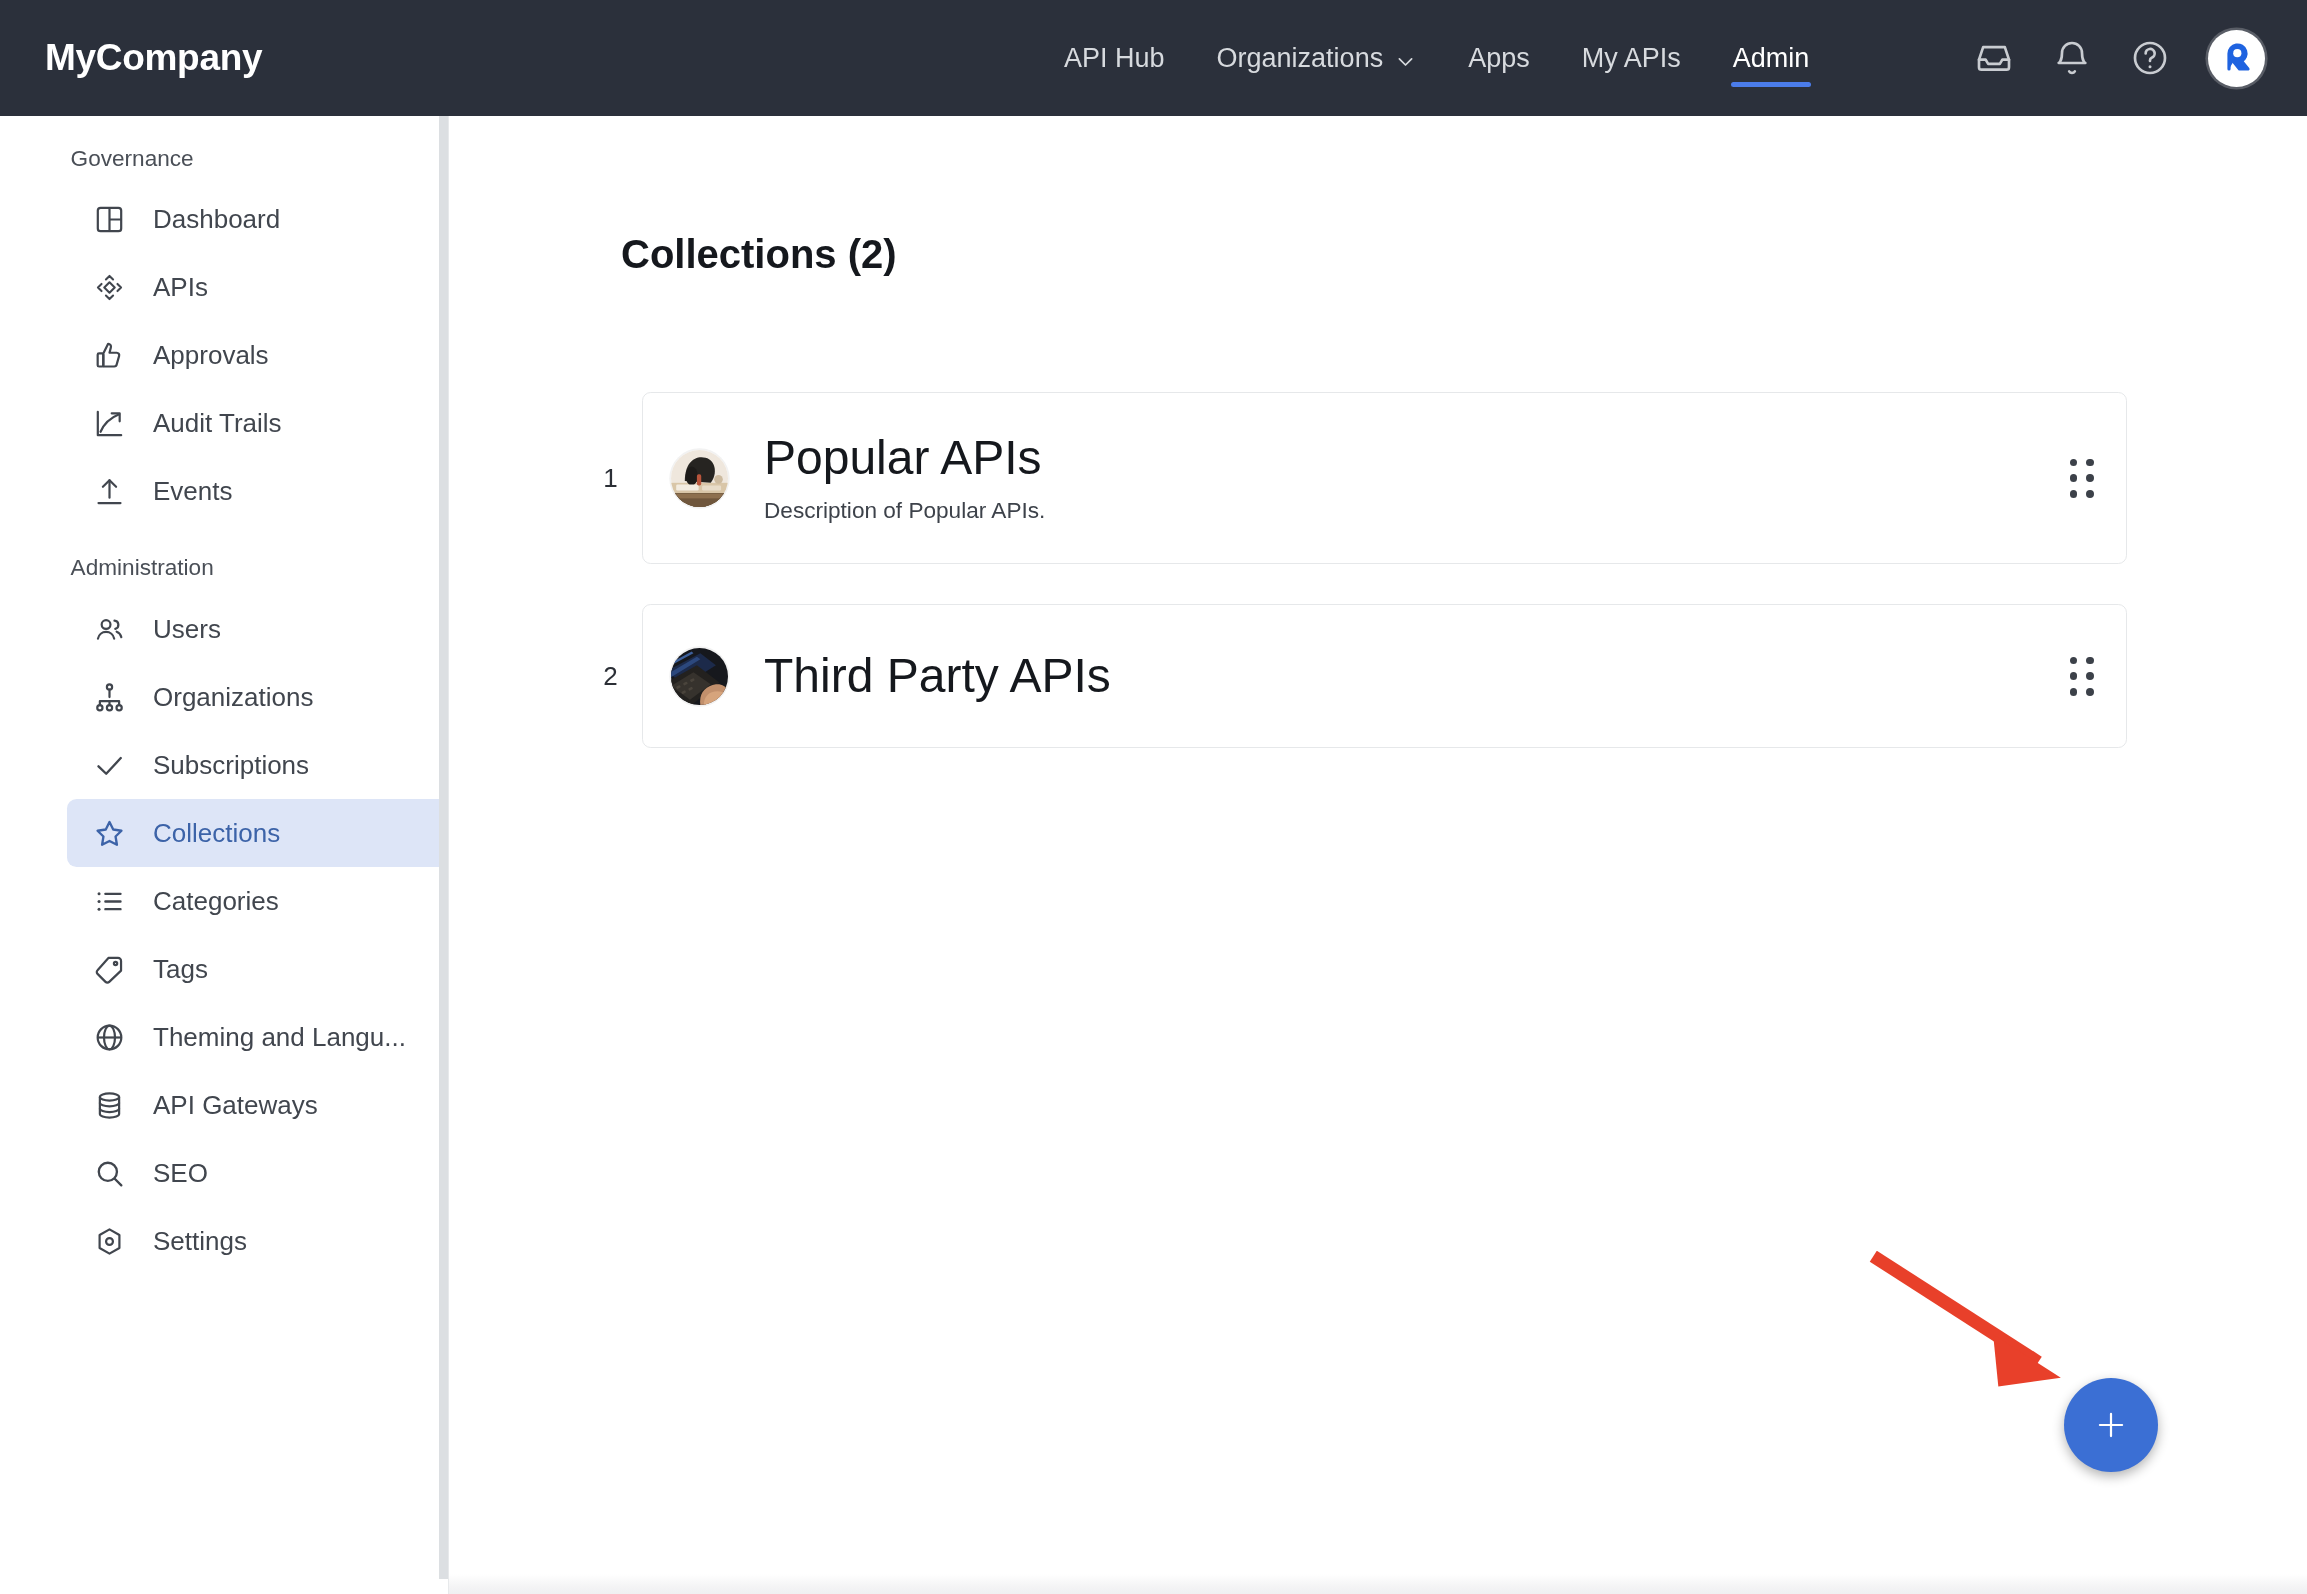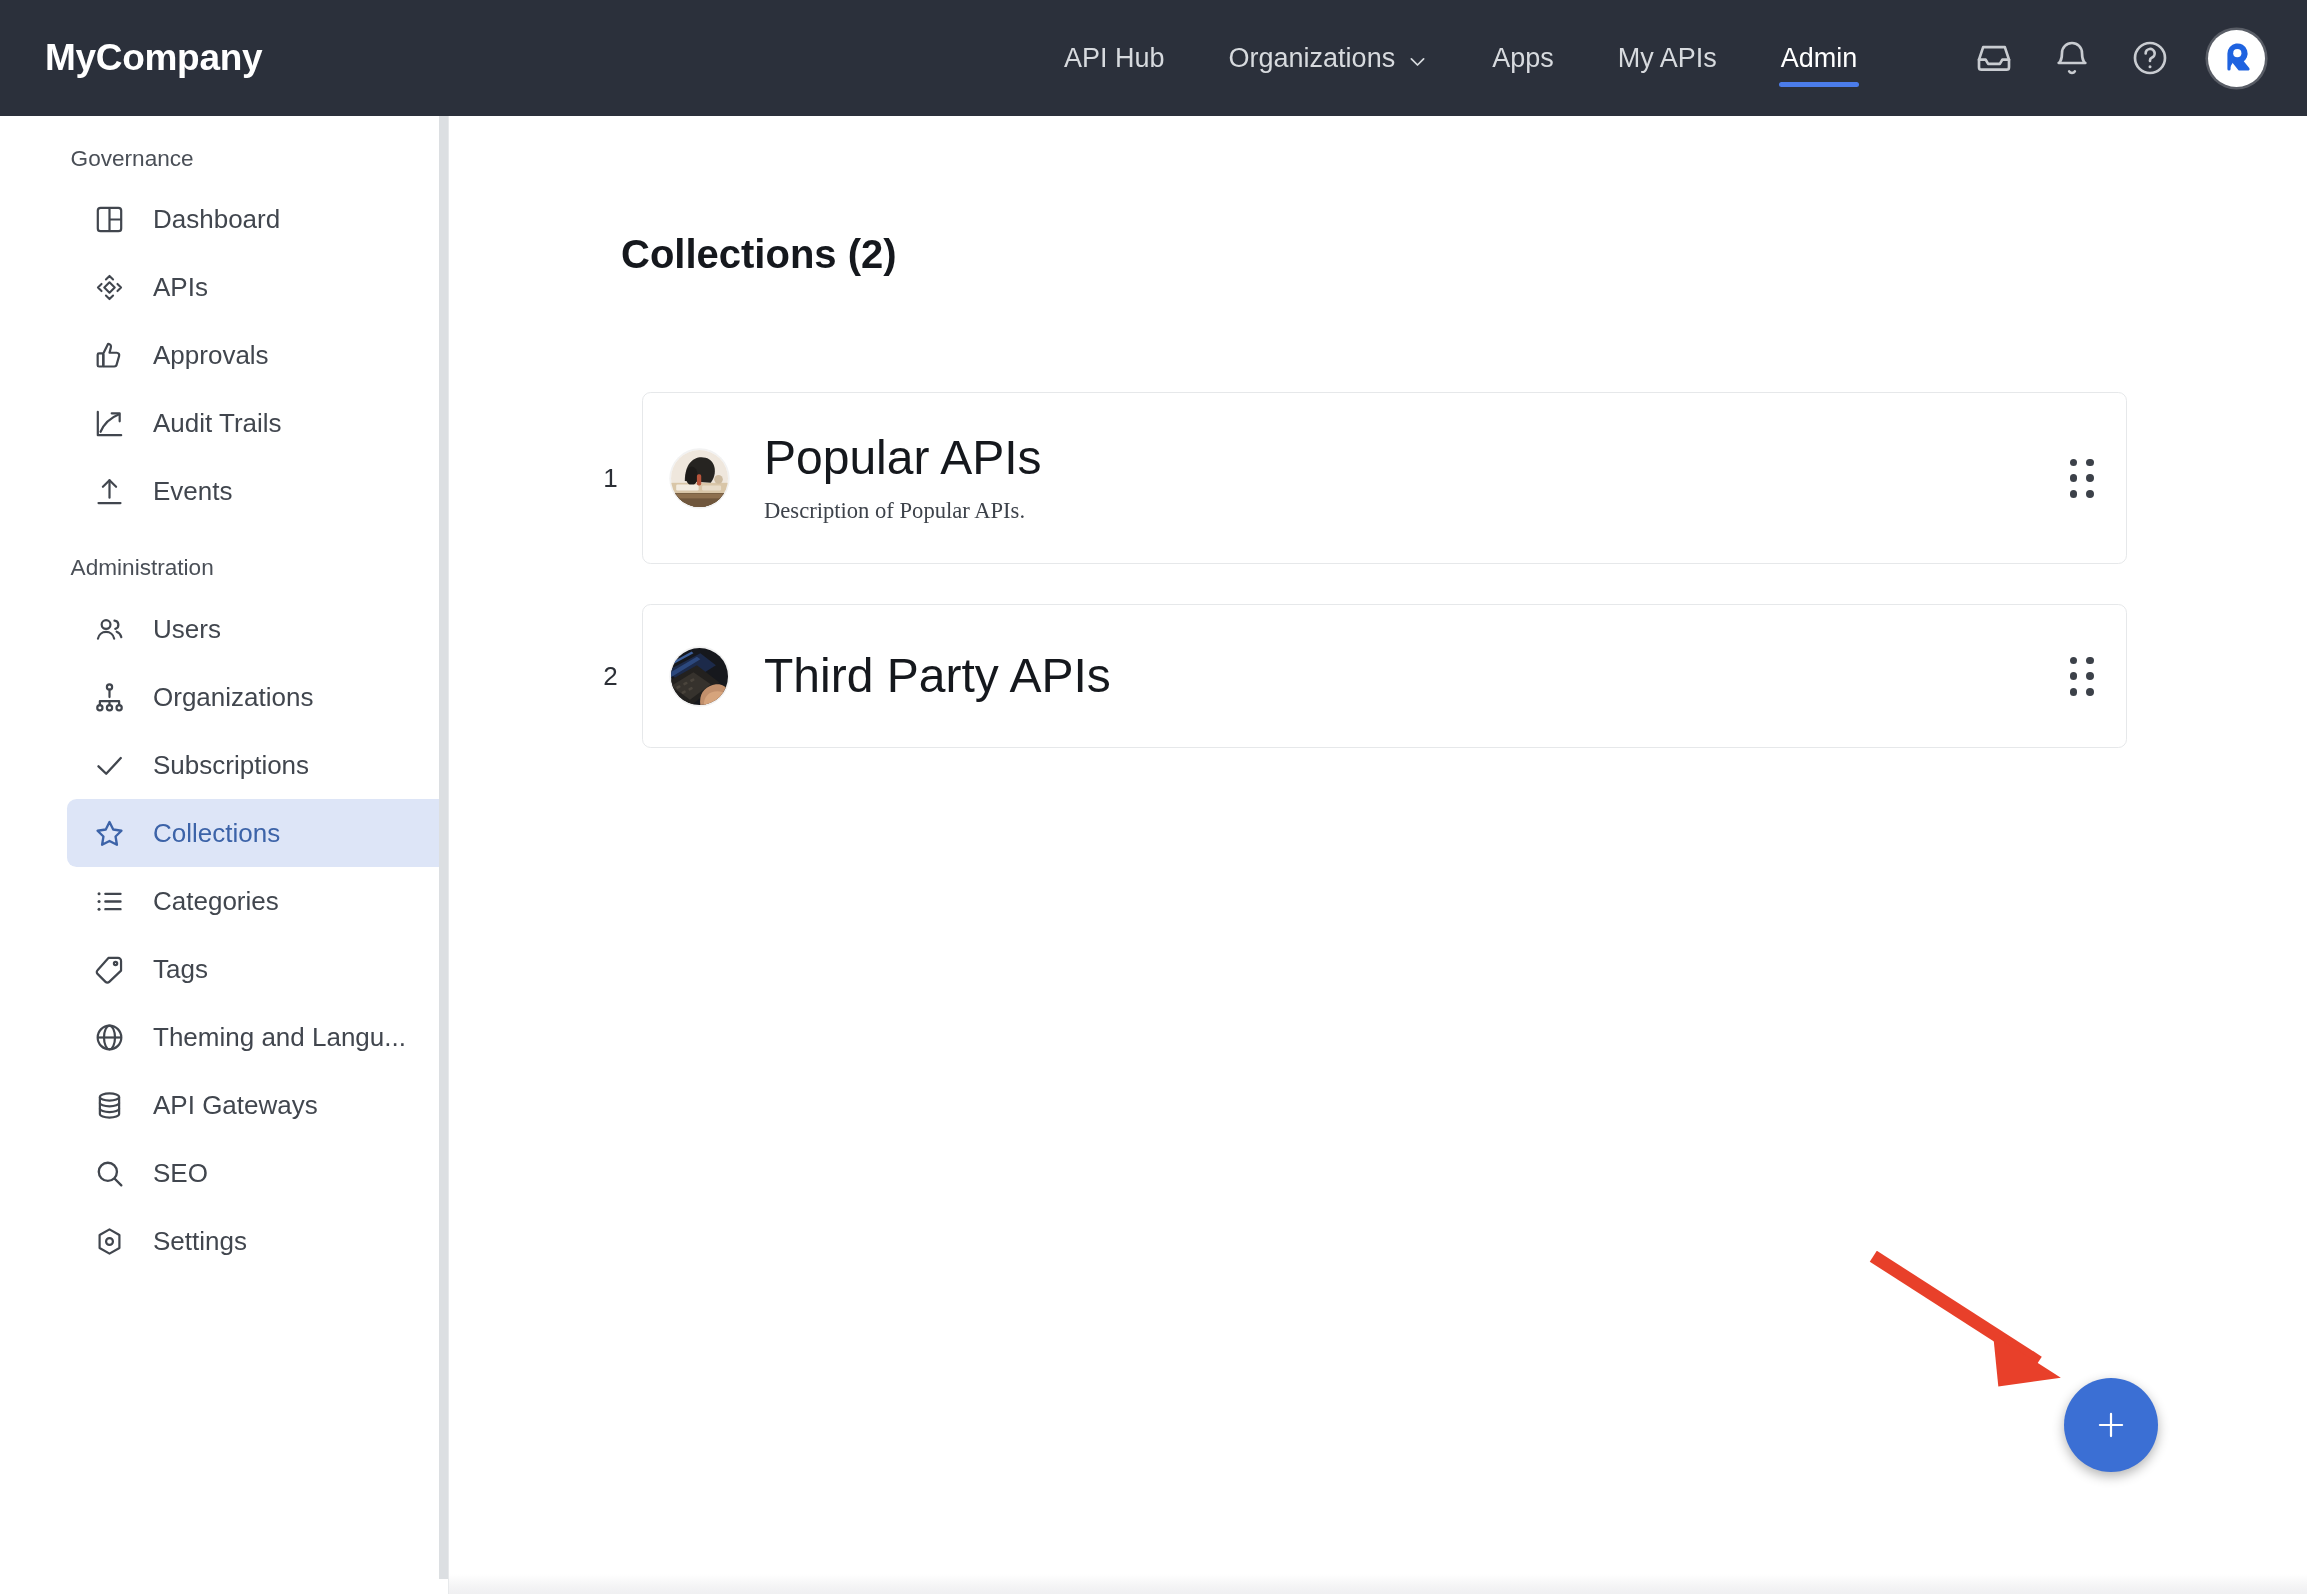--- a/index.html
+++ b/index.html
@@ -21,21 +21,21 @@
     position: absolute; left: 45px; top: 50%;
     transform: translateY(-50%);
     color: #ffffff;
     font-size: 37px; font-weight: bold;
     letter-spacing: -0.3px;
     white-space: nowrap;
   }
   .nav {
     position: absolute; left: 1038px; top: 0;
     height: 116px;
-    display: flex; align-items: center; gap: 12px;
+    display: flex; align-items: center; gap: 0;
   }
   .nav-item {
     position: relative;
     color: #d7dade;
     font-size: 27px;
     padding: 0 26px;
     height: 116px;
     display: flex; align-items: center; gap: 12px;
     white-space: nowrap;
     cursor: pointer;
@@ -145,21 +145,20 @@
     margin-right: 36px;
   }
   .card-body { flex: 1 1 auto; min-width: 0; }
   .card-title {
     font-size: 48px; color: #15181d; line-height: 1.1;
     white-space: nowrap;
   }
   .card-desc {
     font-size: 22.6px; color: #3d424a; margin-top: 14px;
     white-space: nowrap;
-    font-family: Liberation Serif, serif;
   }
   .drag-handle {
     width: 29.5px; height: 38px;
     display: grid;
     grid-template-columns: repeat(2, 7.8px);
     grid-template-rows: repeat(3, 7.8px);
     gap: 7.8px 8.7px;
     align-content: center; justify-content: center;
     cursor: grab;
     flex: 0 0 29.5px;

